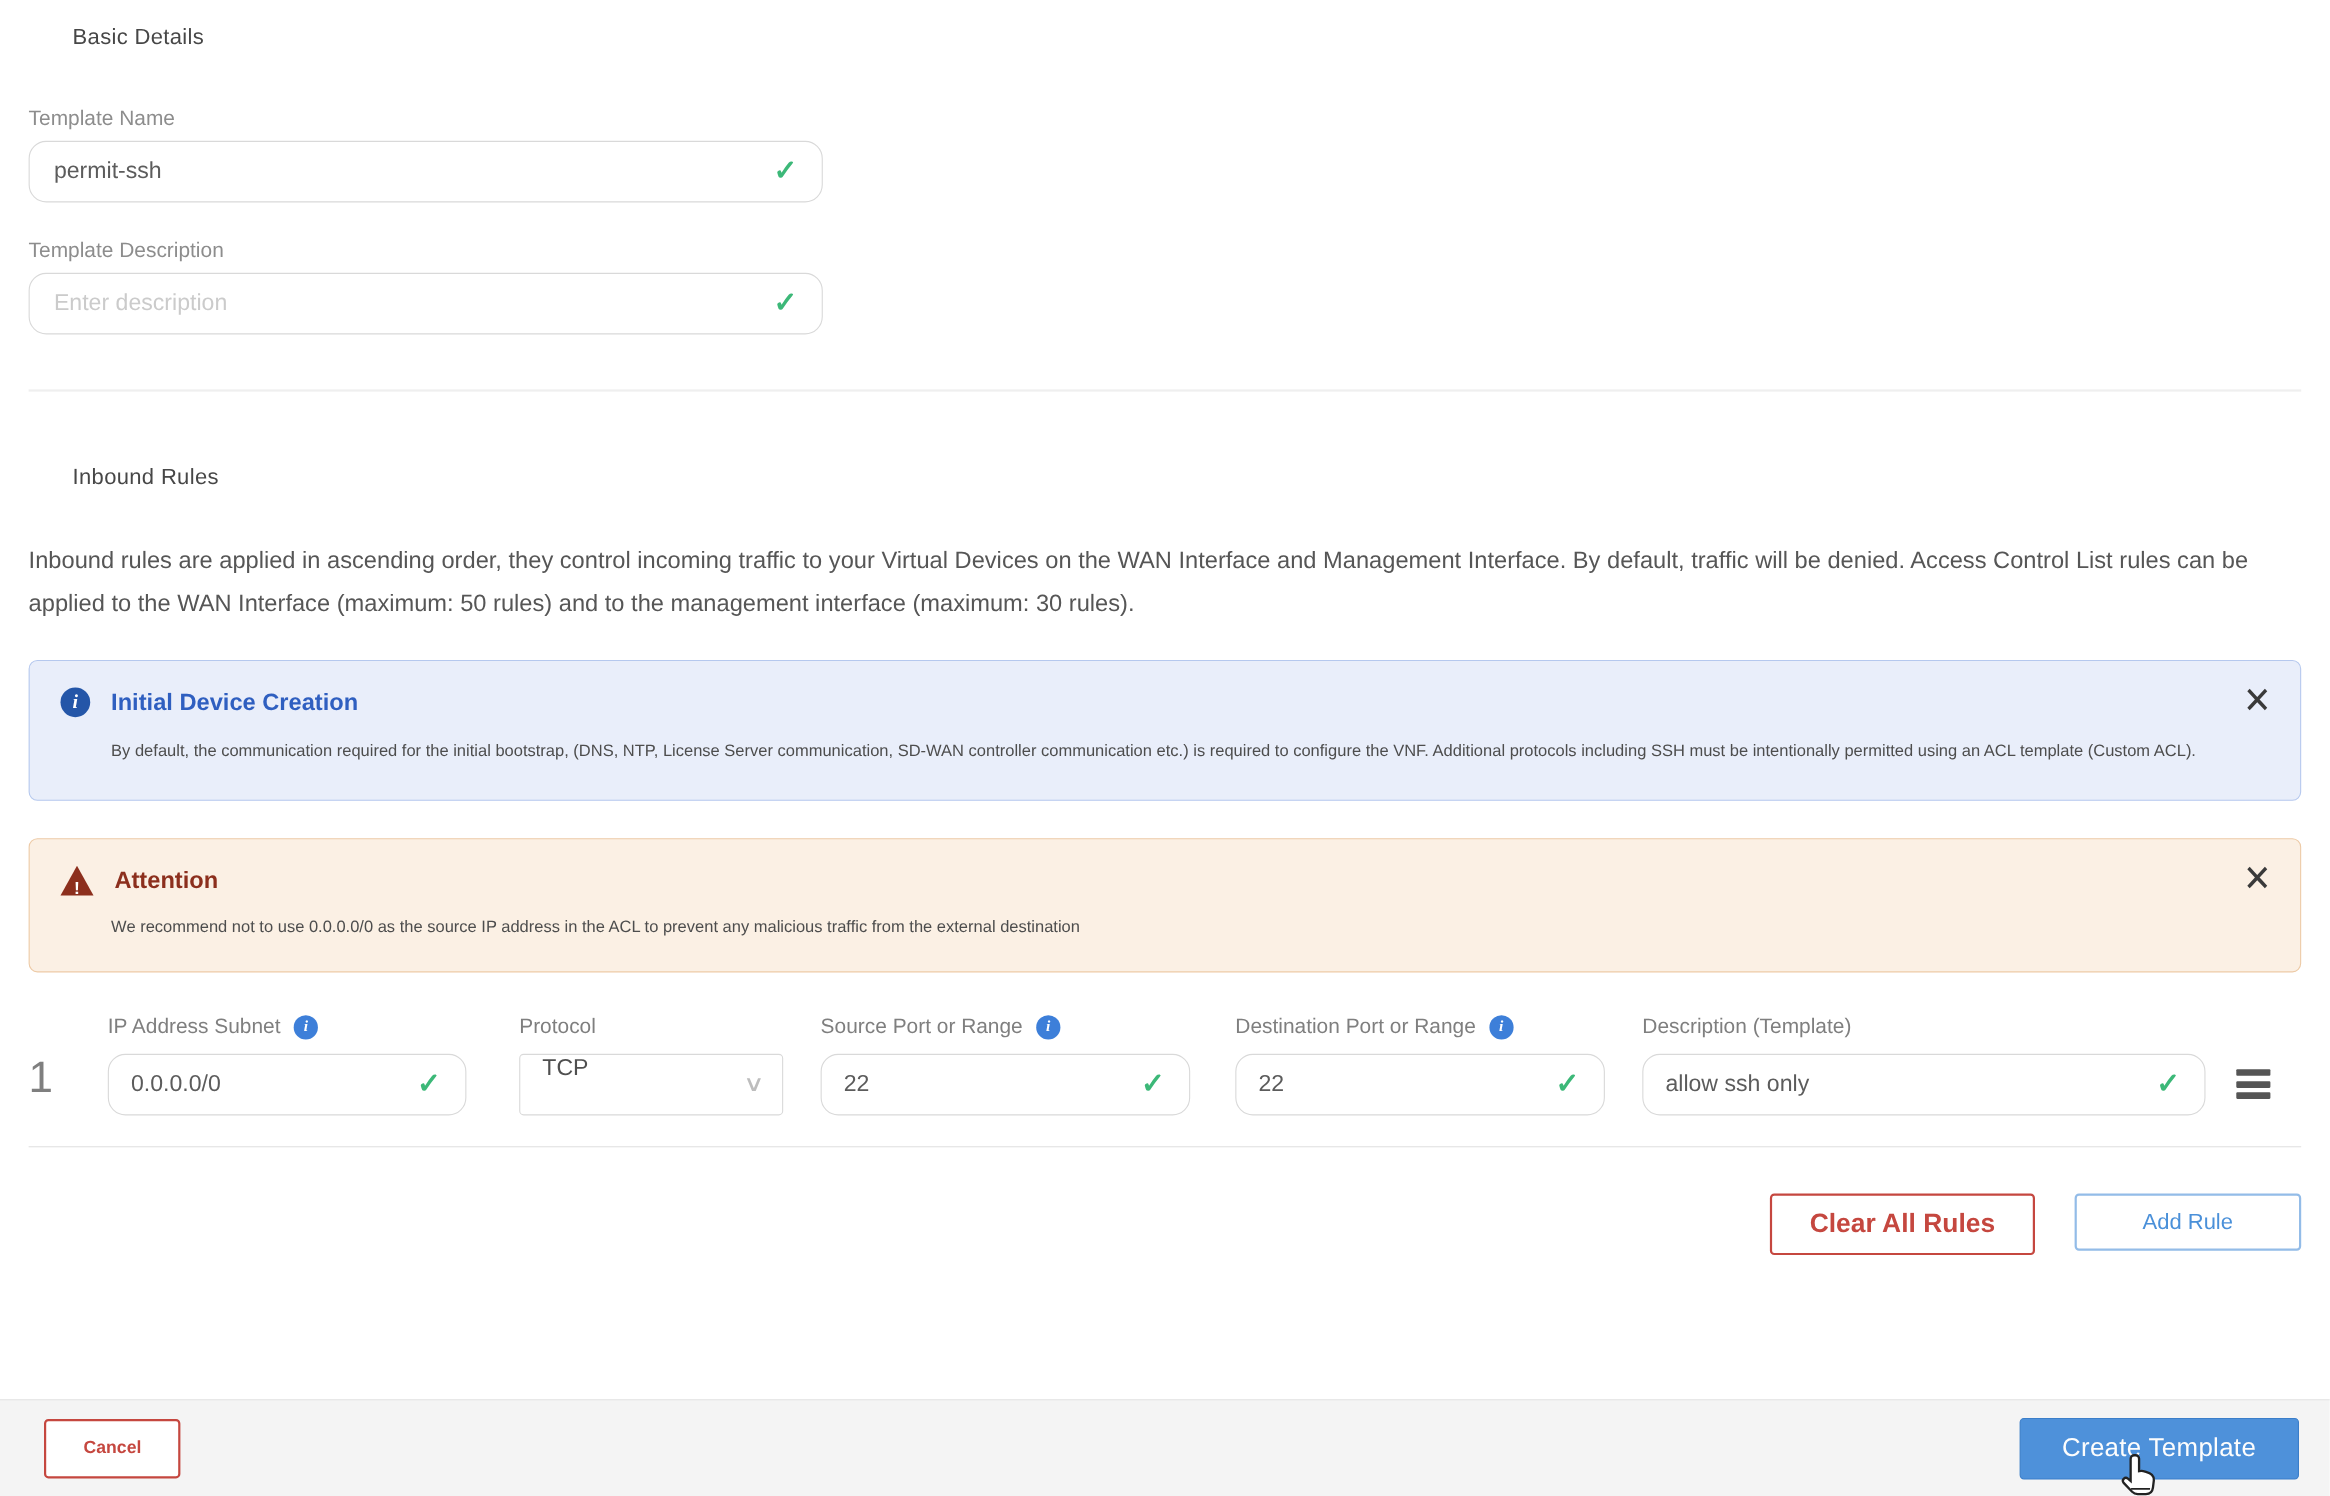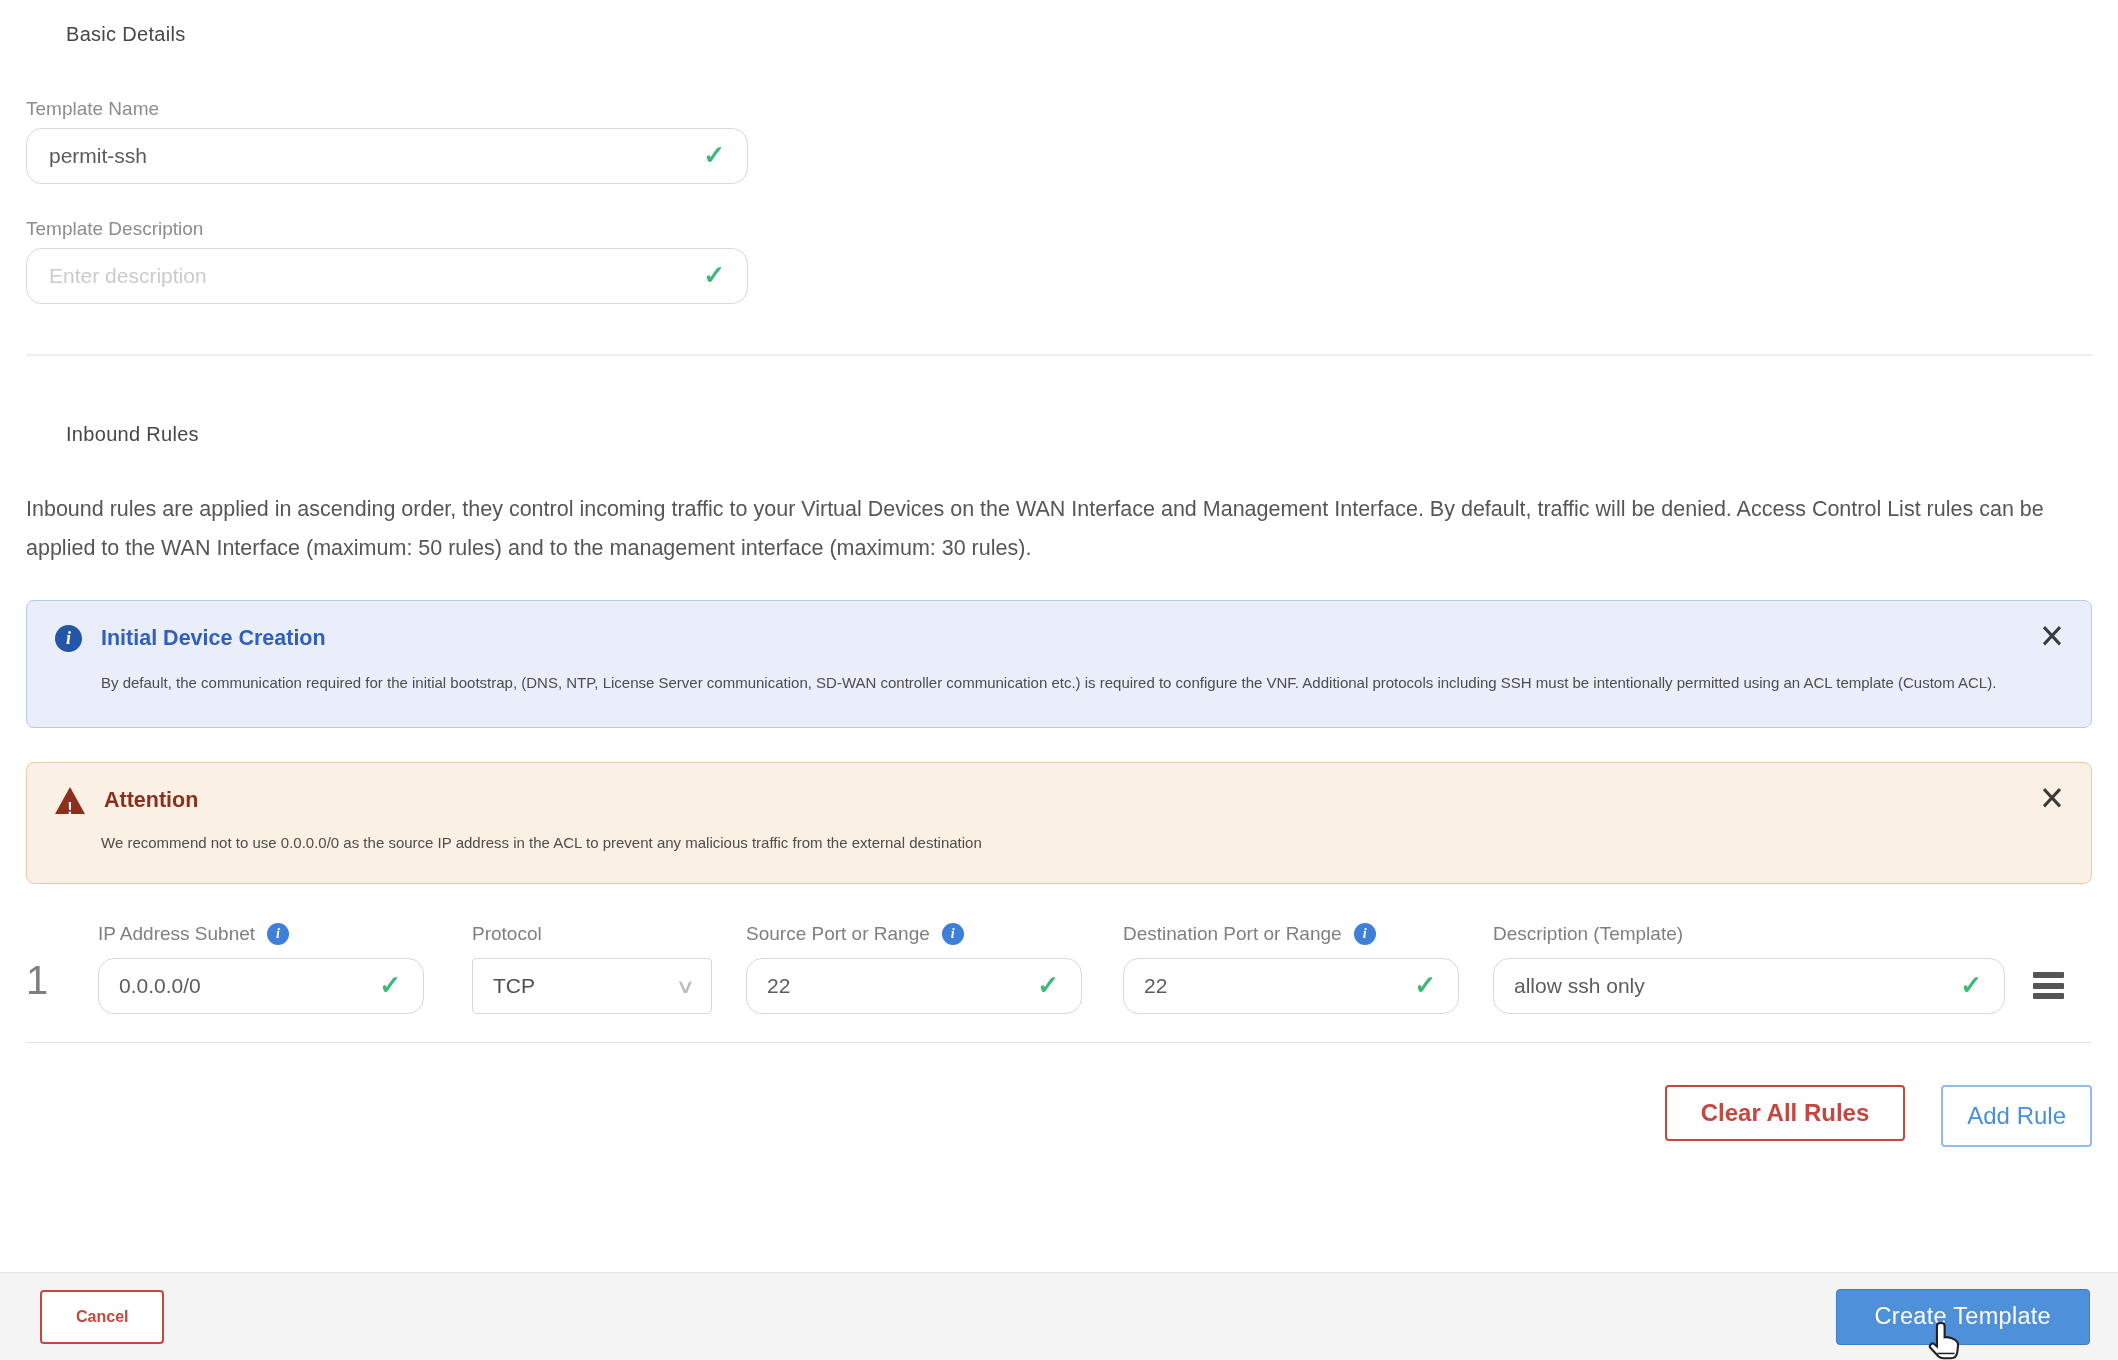--- a/index.html
+++ b/index.html
@@ -175,21 +175,21 @@
     flex: none;
   }
   .col .input-wrap { margin-top: 12px; }
   .col .input-wrap input { padding: 0 52px 0 20px; }
   .select-box {
     position: relative;
     margin-top: 12px;
     height: 56px;
     border: 1.5px solid #d9d9d9;
     border-radius: 4px;
-    display: flex; align-items: center;
+    display: flex; 
     padding: 0 20px;
     font-size: 21px;
     color: #4f4f4f;
     cursor: pointer;
     background: #fff;
   }
   .chevron {
     position: absolute;
     right: 18px; top: 50%;
     transform: translateY(-50%) scaleX(1.35);
@@ -233,24 +233,24 @@
     border: 2px solid var(--danger_red, #c5473f);
     color: var(--danger_red, #c5473f);
     font-size: 24px;
     font-weight: bold;
     height: 56px;
     padding: 0 34px;
   }
   .btn-outline-blue {
     border: 2px solid #93bce8;
     color: var(--accent_blue, #4a90d9);
-    font-size: 24px;
+    font-size: 20px;
     font-weight: 500;
-    height: 62px;
-    padding: 0 24px;
+    height: 52px;
+    padding: 0 60px;
   }
 
   footer {
     position: absolute;
     left: 0; bottom: 0;
     width: 100%;
     height: 88px;
     background: var(--footer_bg, #f4f4f4);
     border-top: 1px solid #e4e4e4;
     display: flex;

